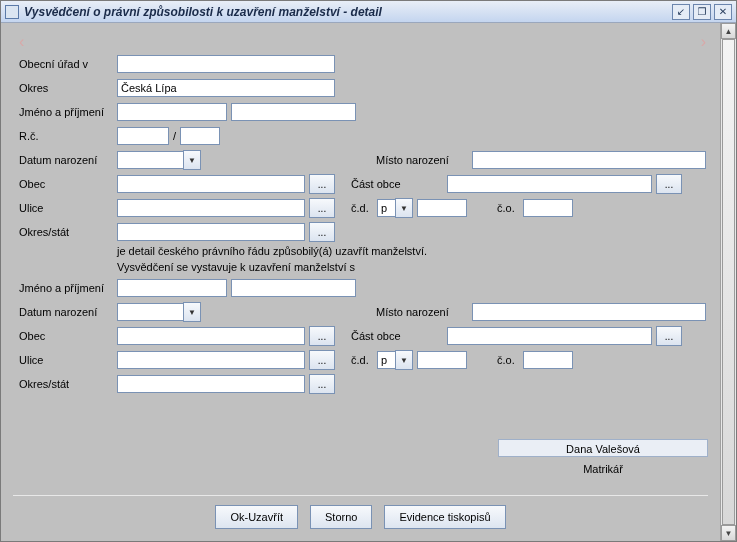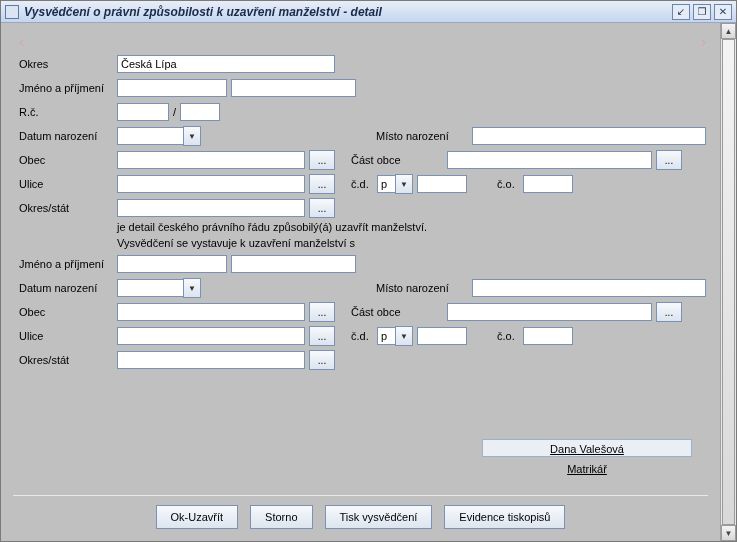--- a/index.html
+++ b/index.html
@@ -117,24 +117,23 @@
   }
   .combo .cbtn::after { content:"▼"; font-size:8px; color:#333; }
   .heading {
     text-align:center;
     padding: 3px 0 6px;
     font-weight:bold;
     font-size: 12px;
   }
   .static-text { margin: 2px 0 4px 98px; }
   .footer-right {
-    position:absolute; right:28px; bottom:66px;
+    position:absolute; right:12px; bottom:66px;
     text-align:center;
     width: 210px;
-    text-decoration: underline;
   }
   .field-long {
     width: 210px; height:18px;
     background:#eaeef5;
     border:1px solid #9fb0c9;
     text-align:center;
     line-height:18px;
     margin-bottom:6px;
   }
   .button-bar {
@@ -172,20 +171,24 @@
   <div class="body-wrap">
     <div class="content">
 
       <div class="nav-arrows">
         <span>‹</span>
         <span>›</span>
       </div>
 
 
 
+      <div class="row">
+        <span class="lbl">Obecní úřad v</span>
+        <input class="txt" style="width: 218px;">
+      </div>
 
       <div class="row">
         <span class="lbl">Okres</span>
         <input class="txt" style="width: 218px;" value="Česká Lípa">
       </div>
 
       <div class="row">
         <span class="lbl">Jméno a příjmení</span>
         <input class="txt" style="width: 110px;">
         <span style="width:4px"></span>
@@ -298,21 +301,20 @@
       </div>
 
       <div class="footer-right">
         <div class="field-long">Dana Valešová</div>
         <div>Matrikář</div>
       </div>
 
       <div class="button-bar">
         <button class="btn">Ok-Uzavřít</button>
         <button class="btn">Storno</button>
-        <button class="btn">Tisk vysvědčení</button>
         <button class="btn">Evidence tiskopisů</button>
       </div>
 
     </div>
 
     <div class="scrollbar">
       <div class="sb-btn">▲</div>
       <div class="sb-track">
           <div class="sb-thumb"></div>
         </div>

